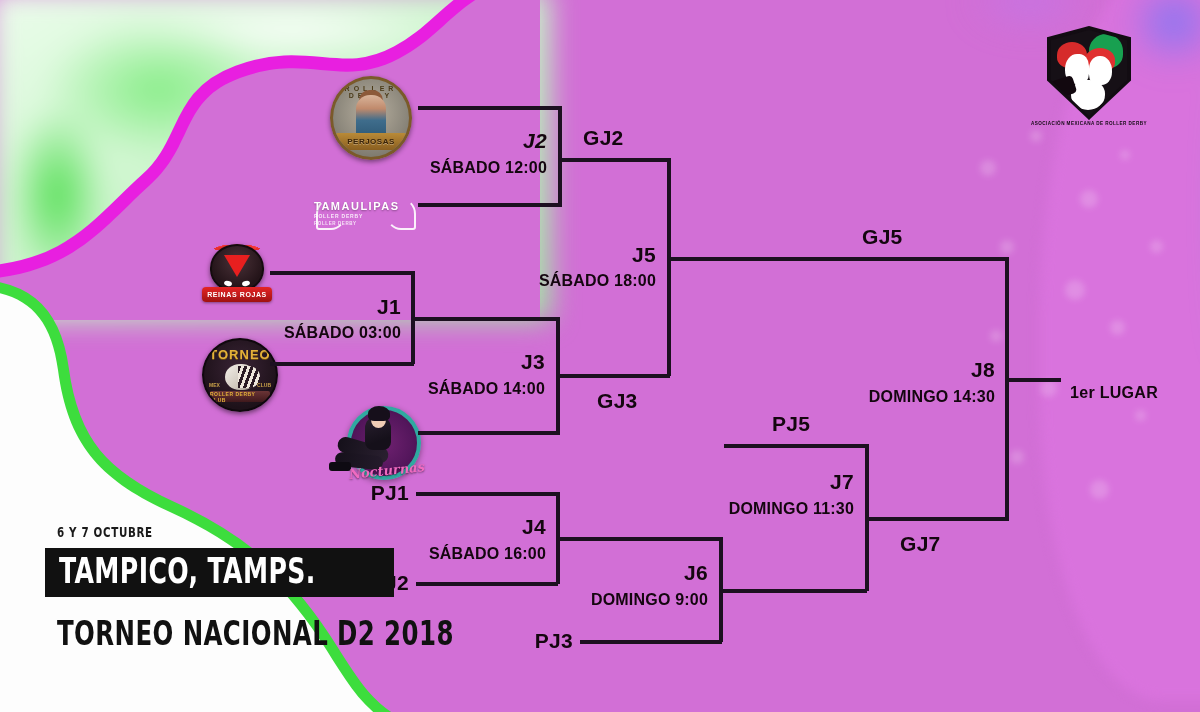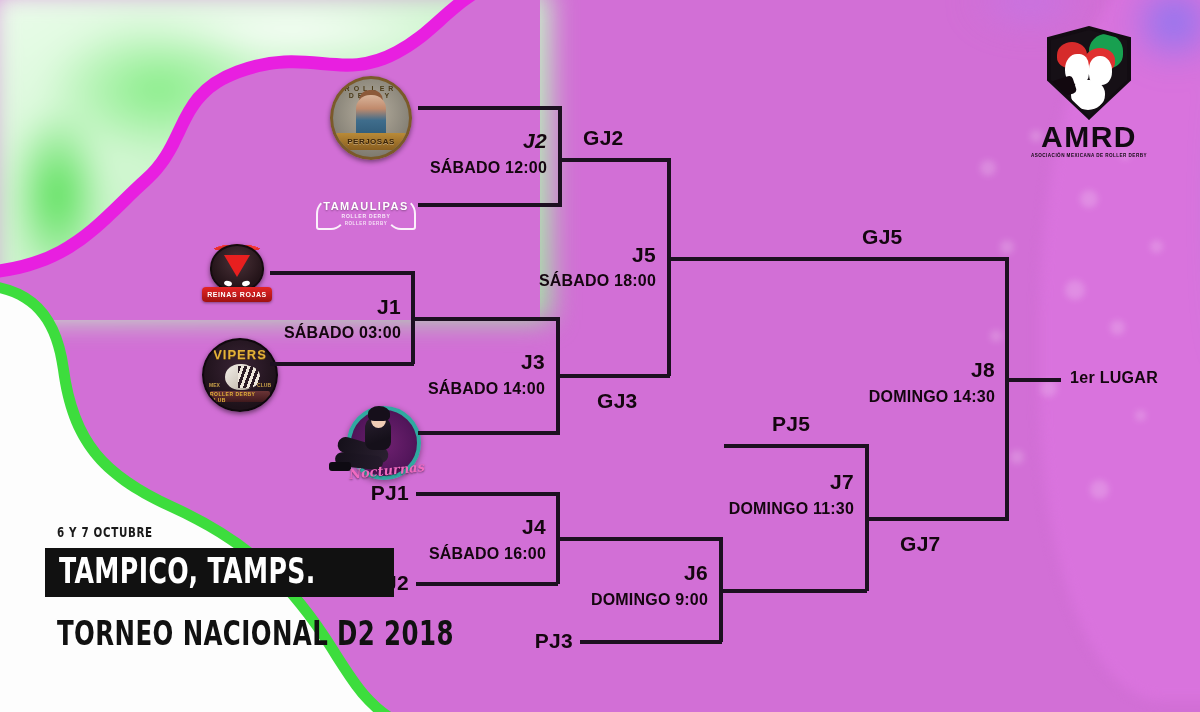--- a/index.html
+++ b/index.html
@@ -86,21 +86,21 @@
     text-shadow:0 1px 0 rgba(255,255,255,.3);
   }
   .logo-perjosas .arc{
     position:absolute;left:0;right:0;top:6px;text-align:center;
     color:#4a3a18;font-size:7px;font-weight:bold;letter-spacing:4px;
   }
 
   .logo-tamaulipas{width:104px;height:46px;}
   .logo-tamaulipas .wreath{
     position:absolute;inset:0;
-    display:flex;align-items:center;justify-content:center;flex-direction:column;
+    display:flex;justify-content:center;flex-direction:column;
   }
   .logo-tamaulipas .name{
     color:#fff;font-size:11px;font-weight:bold;letter-spacing:1.5px;
     text-shadow:0 1px 2px rgba(0,0,0,.35);
   }
   .logo-tamaulipas .sub{
     color:rgba(255,255,255,.85);font-size:5px;font-weight:bold;letter-spacing:.8px;margin-top:1px;
   }
   .logo-tamaulipas .sub2{
     color:rgba(255,255,255,.8);font-size:4.5px;font-weight:bold;letter-spacing:.6px;margin-top:2px;
@@ -333,21 +333,21 @@
       <div class="knob"></div>
       <div class="face">
         <div class="eye l"></div>
         <div class="eye r"></div>
       </div>
     </div>
     <div class="ribbon">REINAS ROJAS</div>
   </div>
 
   <div class="logo logo-vipers" style="left:202px;top:338px;">
-    <div class="top">VIPERS</div>
+    <div class="top">TORNEO</div>
     <div class="head"></div>
     <div class="side"></div>
     <div class="pin l">MEX</div>
     <div class="pin r">CLUB</div>
     <div class="bar">ROLLER DERBY CLUB</div>
   </div>
 
   <div class="logo logo-nocturnas" style="left:325px;top:402px;">
     <div class="ring"></div>
     <div class="leg"></div>
@@ -427,35 +427,34 @@
   <div class="lbl slot" style="left:583px;top:126px;">GJ2</div>
   <div class="lbl slot" style="left:597px;top:389px;">GJ3</div>
   <div class="lbl slot" style="left:862px;top:225px;">GJ5</div>
   <div class="lbl slot" style="left:900px;top:532px;">GJ7</div>
 
   <div class="lbl slot ra" style="left:409px;top:481px;">PJ1</div>
   <div class="lbl slot ra" style="left:409px;top:571px;">PJ2</div>
   <div class="lbl slot ra" style="left:573px;top:629px;">PJ3</div>
   <div class="lbl slot" style="left:772px;top:412px;">PJ5</div>
 
-  <div class="lbl winner" style="left:1070px;top:369px;">1er LUGAR</div>
+  <div class="lbl winner" style="left:1070px;top:384px;">1er LUGAR</div>
 
   <div class="amrd">
     <div class="amrd-shield">
       <div class="amrd-inner">
         <div class="amrd-green"></div>
         <div class="amrd-red1"></div>
         <div class="amrd-red2"></div>
         <div class="amrd-head1"></div>
         <div class="amrd-head2"></div>
         <div class="amrd-arm"></div>
         <div class="amrd-wedge"></div>
       </div>
     </div>
-    <div class="amrd-text">AMRD</div>
     <div class="amrd-sub">ASOCIACIÓN MEXICANA DE ROLLER DERBY</div>
   </div>
 
   <div class="evt-date">6 Y 7 OCTUBRE</div>
   <div class="evt-city">
     <span>TAMPICO, TAMPS.</span>
   </div>
   <div class="evt-title">
     <span>TORNEO NACIONAL D2 2018</span>
   </div>

